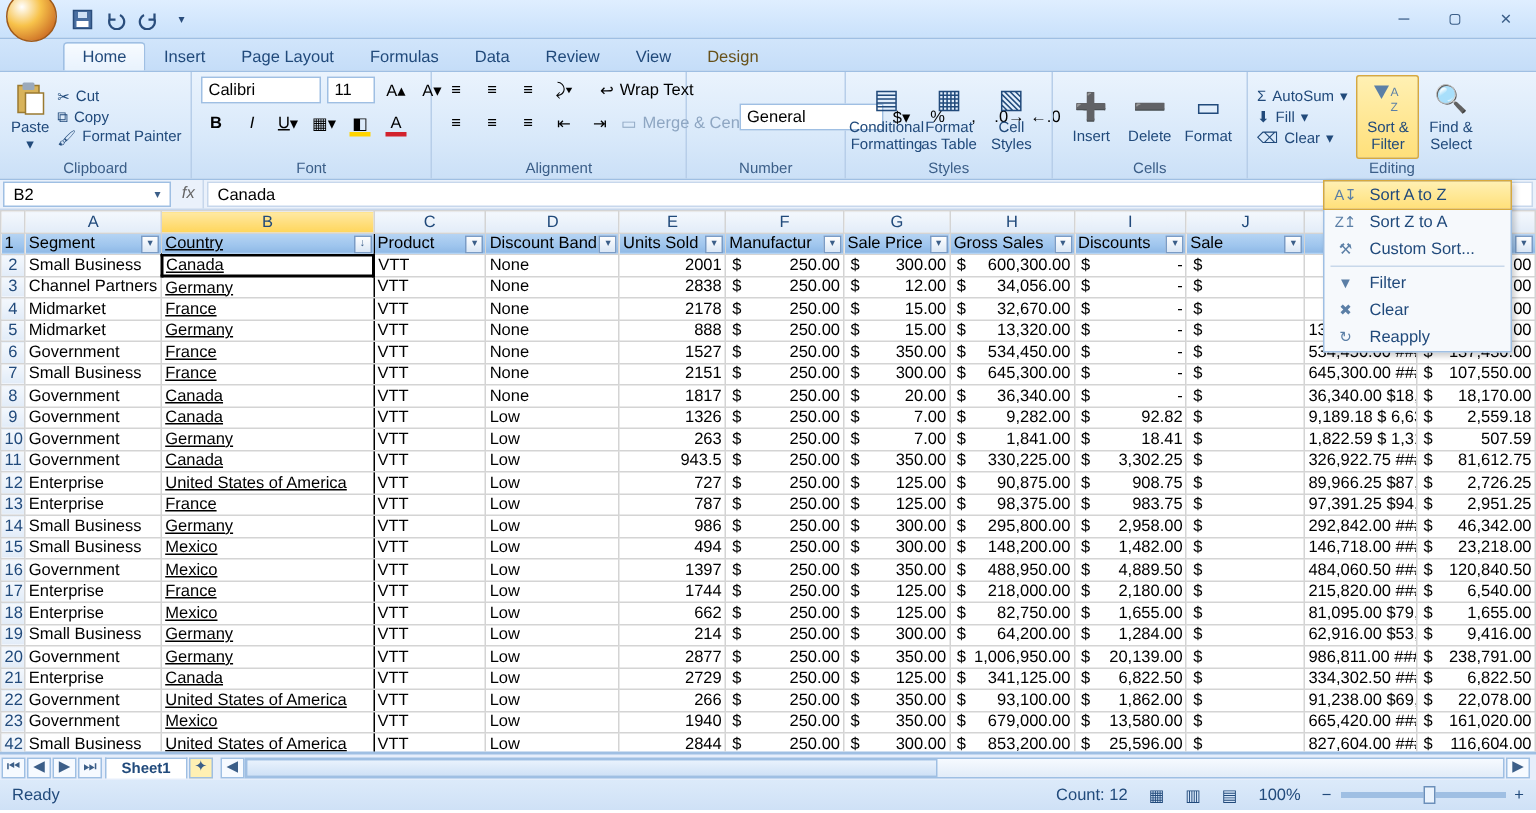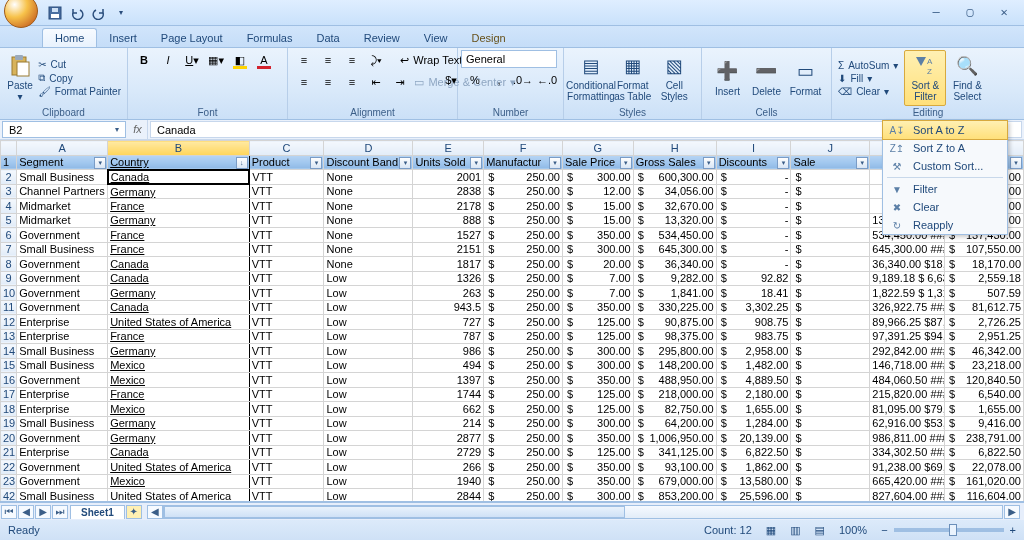--- a/index.html
+++ b/index.html
@@ -36,21 +36,21 @@
 
   
   .dropdown { position:absolute; right:16px; top:72px; width:126px; background:#f6f9fc; border:1px solid #9fbfe3; box-shadow:2px 2px 4px rgba(0,0,0,0.2); z-index:50;}
   .dd-item { display:flex; align-items:center; gap:8px; padding:3px 8px 3px 6px; font-size:11px; color:#214a7b;}
   .dd-item .ddic{width:16px;text-align:center;font-size:10px;color:#5b7fa6;}
   .dd-item.hover { background:linear-gradient(#fff0b3,#ffe07a); border:1px solid #d7a93e; margin:-1px; }
   .dd-sep{height:1px;background:#c8d8ea;margin:2px 4px;}
 
   
   .fxbar { height:20px; display:flex; border-bottom:1px solid #c7d7ec; background:#eaf1fb;}
-  .namebox{width:124px;border:1px solid #9fbfe3;background:#fff;margin:1px 2px;display:flex;align-items:center;padding:0 6px;font-size:11px;justify-content:space-between;}
+  .namebox{width:112px;border:1px solid #9fbfe3;background:#fff;margin:1px 2px;display:flex;align-items:center;padding:0 6px;font-size:11px;justify-content:space-between;}
   .fxlbl{width:20px;text-align:center;font-style:italic;color:#666;line-height:18px;border-right:1px solid #c7d7ec;}
   .fxinput{flex:1;background:#fff;border:1px solid #c7d7ec;margin:1px 2px;padding:0 6px;line-height:16px;font-size:11px;}
 
   
   .grid-wrap{position:relative;height:362px;overflow:hidden;border-bottom:1px solid #9fbfe3;}
   table.grid{border-collapse:collapse;table-layout:fixed;width:1024px;}
   .grid th,.grid td{border:1px solid #d4d4d4;height:14.5px;font-size:11px;padding:0 2px;overflow:hidden;white-space:nowrap;}
   .grid thead th{background:linear-gradient(#f4f8fd,#e2ecf8);color:#214a7b;font-weight:normal;text-align:center;}
   .grid thead th.act{background:linear-gradient(#ffe9a3,#ffd559);}
   .rowhdr{background:linear-gradient(#f4f8fd,#e2ecf8);text-align:center;color:#214a7b;width:16px;}
@@ -149,20 +149,26 @@
             <span>Format Painter</span>
           </div>
       </div>
     </div>
     <div class="group-label">Clipboard</div>
   </div>
 
   <div class="group" style="width:160px;">
     <div class="grp-body" style="flex-direction:column;align-items:flex-start;gap:2px;">
       <div class="smrow">
+        <input class="sel" style="width: 80px;" value="Calibri">
+        <input class="sel" style="width: 32px;" value="11">
+        <span class="iconbox">A▴</span>
+        <span class="iconbox">A▾</span>
+      </div>
+      <div class="smrow">
         <span class="iconbox">
             <b>B</b>
           </span>
         <span class="iconbox">
             <i>I</i>
           </span>
         <span class="iconbox"><u>U</u>▾</span>
         <span class="iconbox">▦▾</span>
         <span class="iconbox" style="position:relative;">◧<span style="position:absolute;bottom:0;left:2px;right:2px;height:3px;background:#ffd400;"></span></span>
         <span class="iconbox" style="position:relative;">A<span style="position:absolute;bottom:0;left:2px;right:2px;height:3px;background:#d2222d;"></span></span>
@@ -190,21 +196,21 @@
         <span class="iconbox">≡</span>
         <span class="iconbox">⇤</span>
         <span class="iconbox">⇥</span>
         <span class="smrow" style="color:#8ea6c2;"><span>▭</span><span>Merge &amp; Center</span> ▾</span>
       </div>
     </div>
     <div class="group-label">Alignment</div>
   </div>
 
   <div class="group" style="width:106px;">
-    <div class="grp-body" style="flex-direction:column;align-items:flex-end;gap:2px;margin-left:29px;">
+    <div class="grp-body" style="flex-direction:row;align-items:center;gap:2px;margin-left:29px;">
       <input class="sel" style="width: 96px;" value="General">
       <div class="smrow">
         <span class="iconbox">$▾</span>
         <span class="iconbox">%</span>
         <span class="iconbox">,</span>
         <span class="iconbox">.0→</span>
         <span class="iconbox">←.0</span>
       </div>
     </div>
     <div class="group-label">Number</div>

